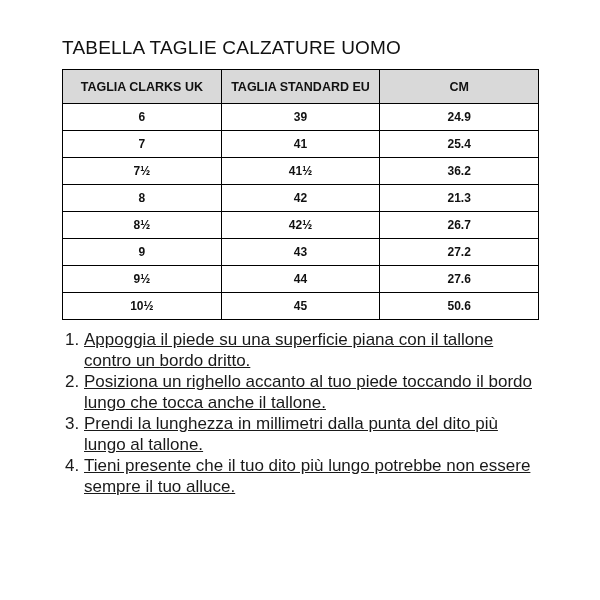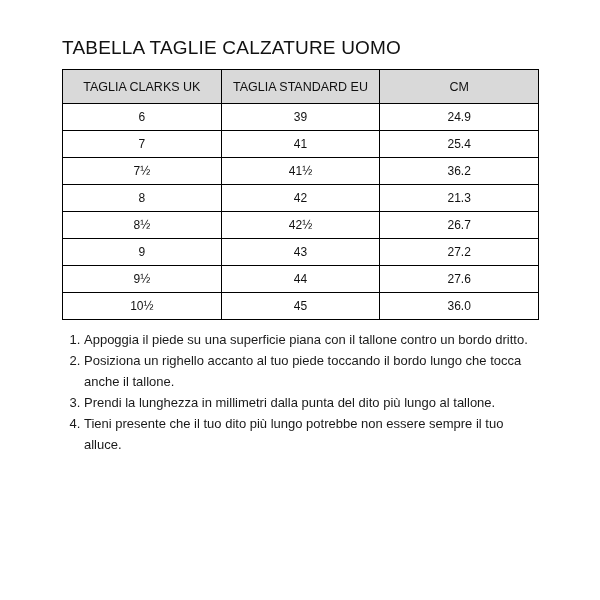--- a/index.html
+++ b/index.html
@@ -27,43 +27,44 @@
     border-collapse: collapse;
     width: 477px;
     margin-top: 10px;
     table-layout: fixed;
   }
   table.size-table th,
   table.size-table td {
     border: 1px solid #000000;
     text-align: center;
     vertical-align: middle;
-    font-weight: normal;
+    font-weight: bold;
     color: #111111;
   }
   table.size-table th {
     background: #d9d9d9;
     height: 34px;
     font-size: 12.5px;
   }
   table.size-table td {
     height: 27px;
     font-size: 12px;
   }
   .measure-title {
     margin-top: 21px;
   }
   ol.instructions {
     margin-top: 9px;
     margin-left: 2px;
     padding-left: 20px;
     width: 470px;
-    font-size: 13px;
+    font-size: 17px;
     line-height: 21px;
     color: #1a1a1a;
+    text-decoration: underline;
   }
   ol.instructions li { padding-left: 0px; }
 </style>
 </head>
 <body>
 
 <div class="page">
 
   <h1 class="section-title">TABELLA TAGLIE CALZATURE UOMO</h1>
 
@@ -107,21 +108,21 @@
           <td>27.2</td>
         </tr>
         <tr>
           <td>9½</td>
           <td>44</td>
           <td>27.6</td>
         </tr>
         <tr>
           <td>10½</td>
           <td>45</td>
-          <td>36.0</td>
+          <td>50.6</td>
         </tr>
       </tbody>
   </table>
 
 
   <ol class="instructions">
       <li>Appoggia il piede su una superficie piana con il tallone contro un bordo dritto.</li>
       <li>Posiziona un righello accanto al tuo piede toccando il bordo lungo che tocca anche il tallone.</li>
       <li>Prendi la lunghezza in millimetri dalla punta del dito più lungo al tallone.</li>
       <li>Tieni presente che il tuo dito più lungo potrebbe non essere sempre il tuo alluce.</li>

